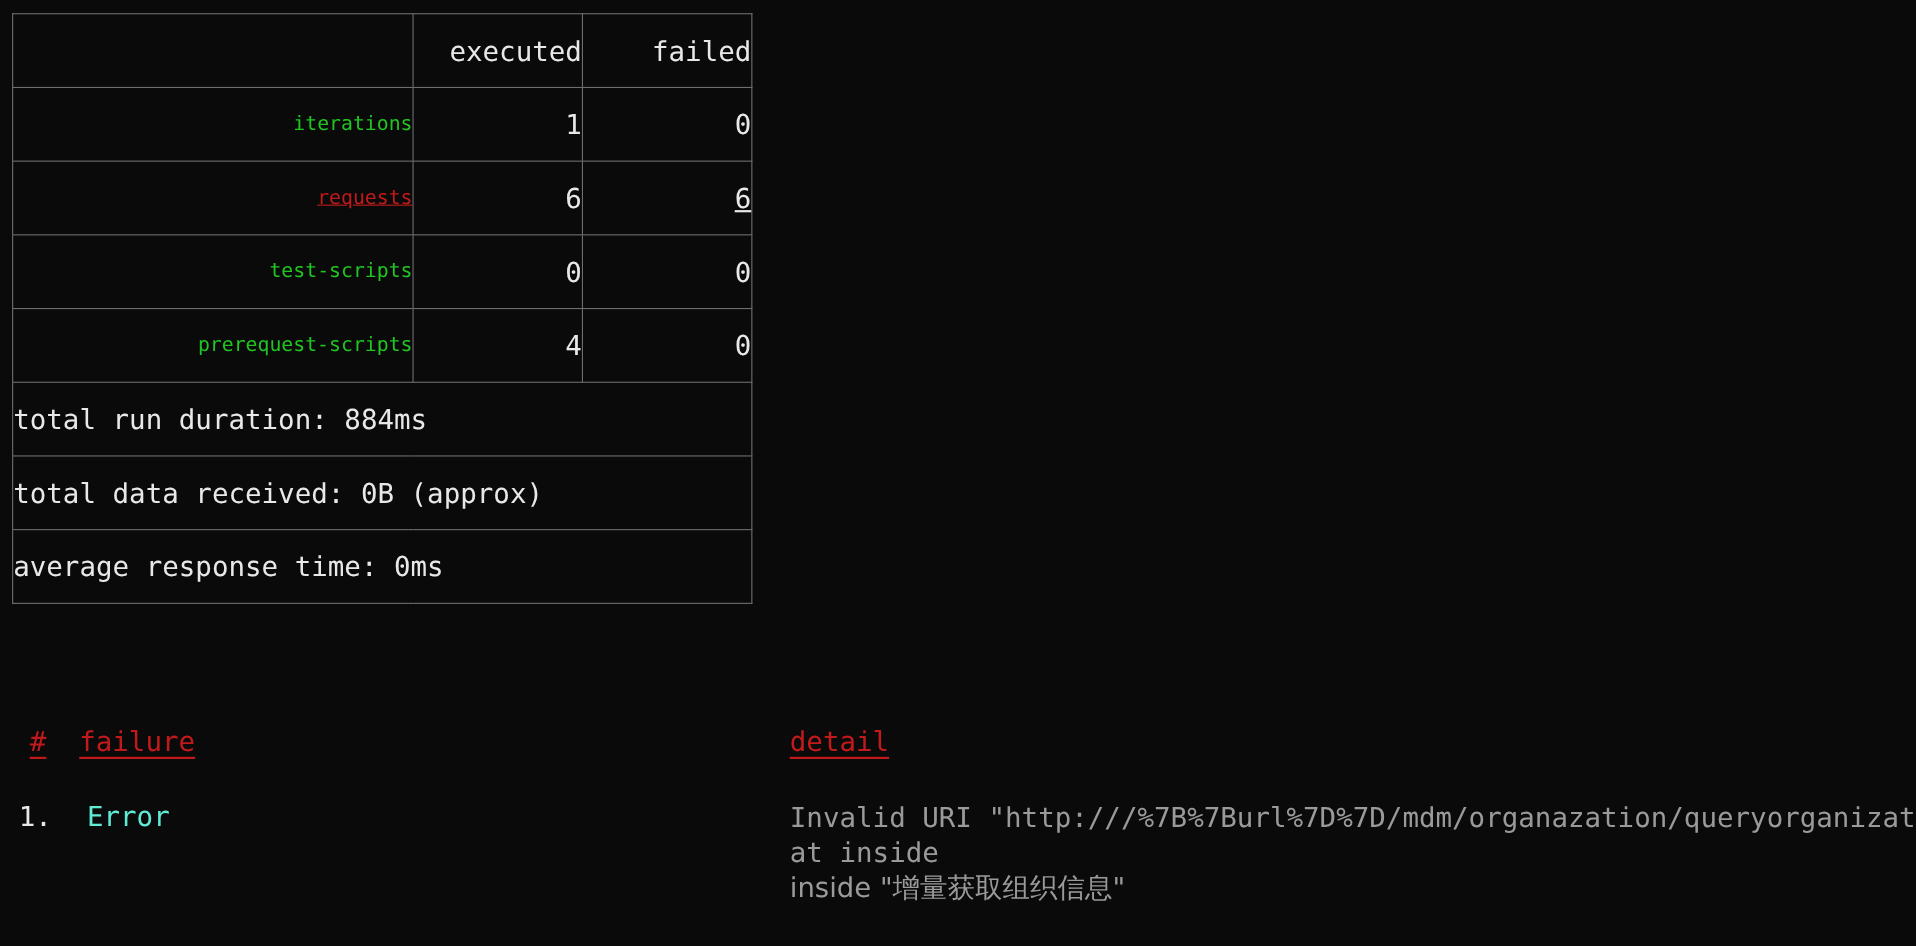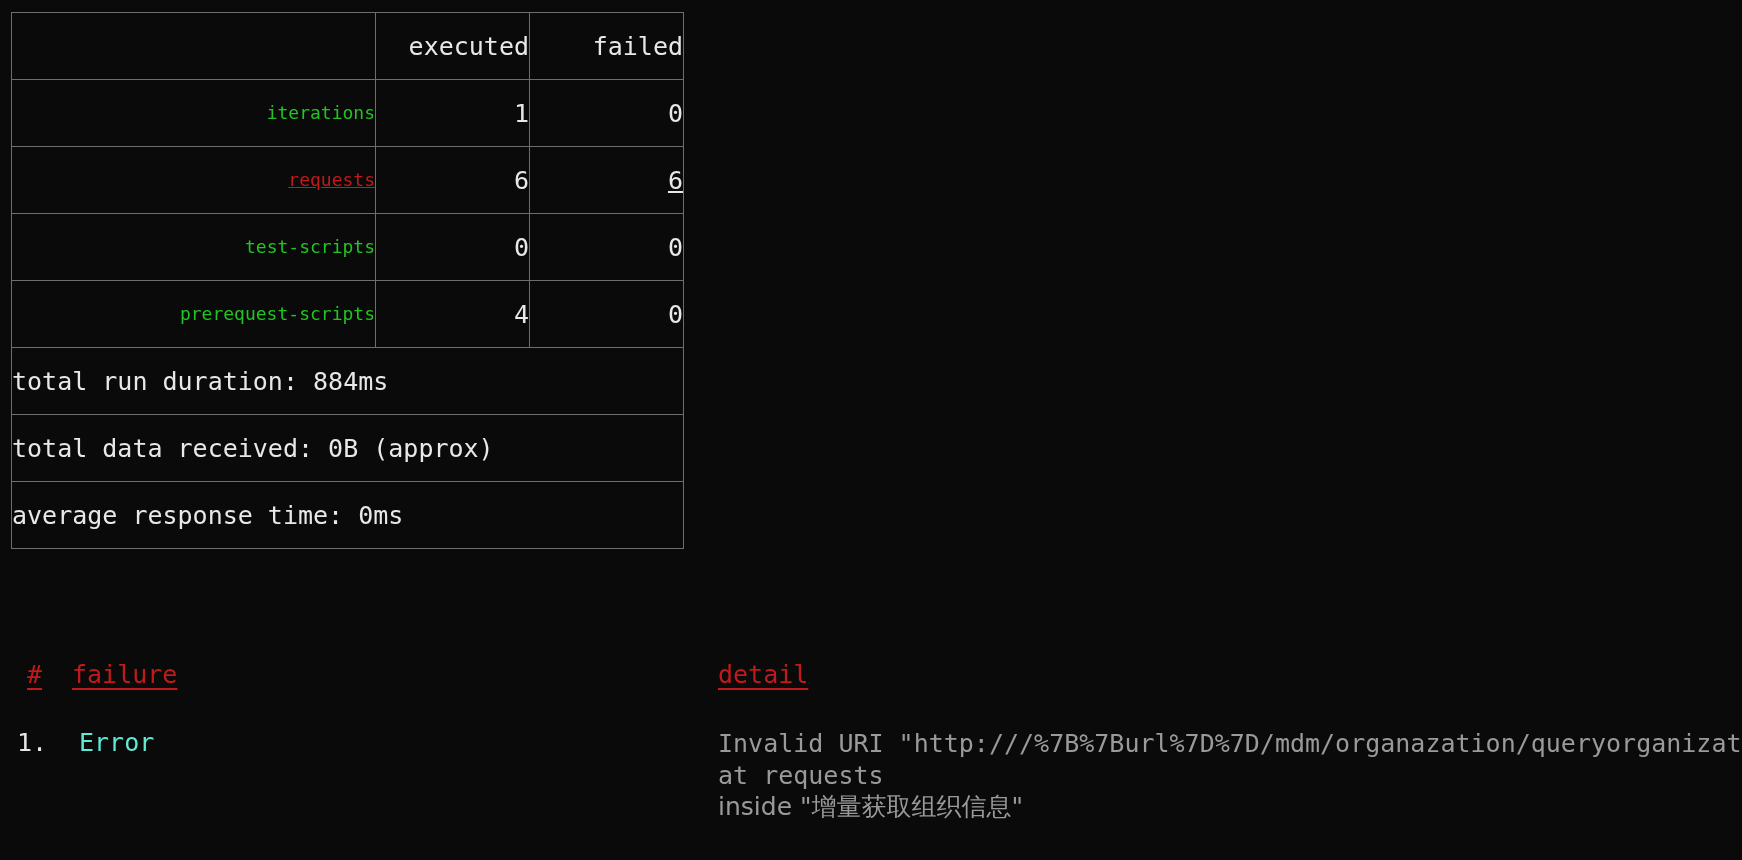--- a/index.html
+++ b/index.html
@@ -211,18 +211,18 @@
   <div class="failures">
     <div class="fail-head">
       <span class="h-hash">#</span>
       <span class="h-failure">failure</span>
       <span class="h-detail">detail</span>
     </div>
     <div id="failures-list">
         <div class="fail-row">
           <span class="f-index">1.</span>
           <span class="f-name">Error</span>
-          <span class="f-detail"><span class="d-line">Invalid URI "http:///%7B%7Burl%7D%7D/mdm/organazation/queryorganization"</span><span class="d-line">at requests</span><span class="d-line cjk">inside "增量获取组织信息"</span></span>
+          <span class="f-detail"><span class="d-line">Invalid URI "http:///%7B%7Burl%7D%7D/mdm/organazation/queryorganization"</span><span class="d-line">at inside</span><span class="d-line cjk">inside "增量获取组织信息"</span></span>
         </div>
       </div>
   </div>
 
 </div>
 
 </body></html>

